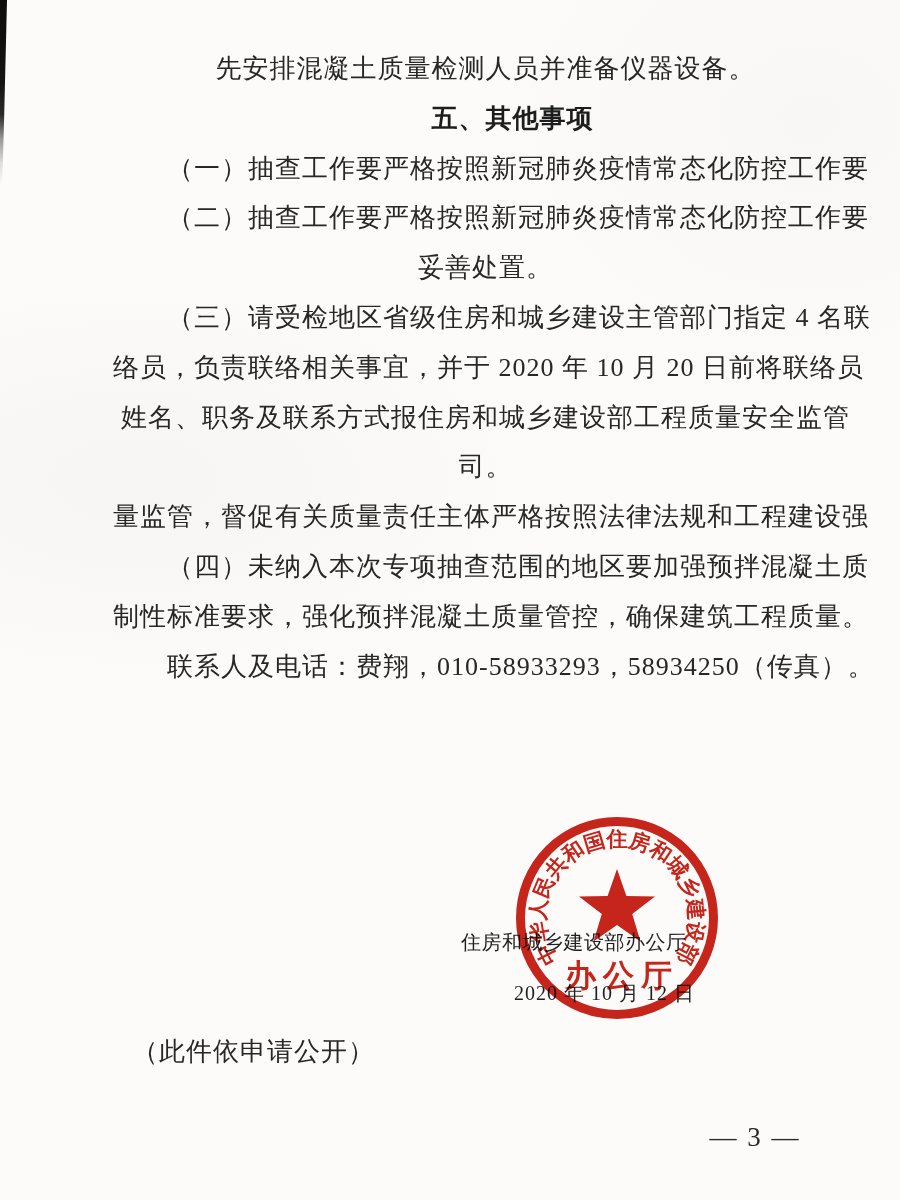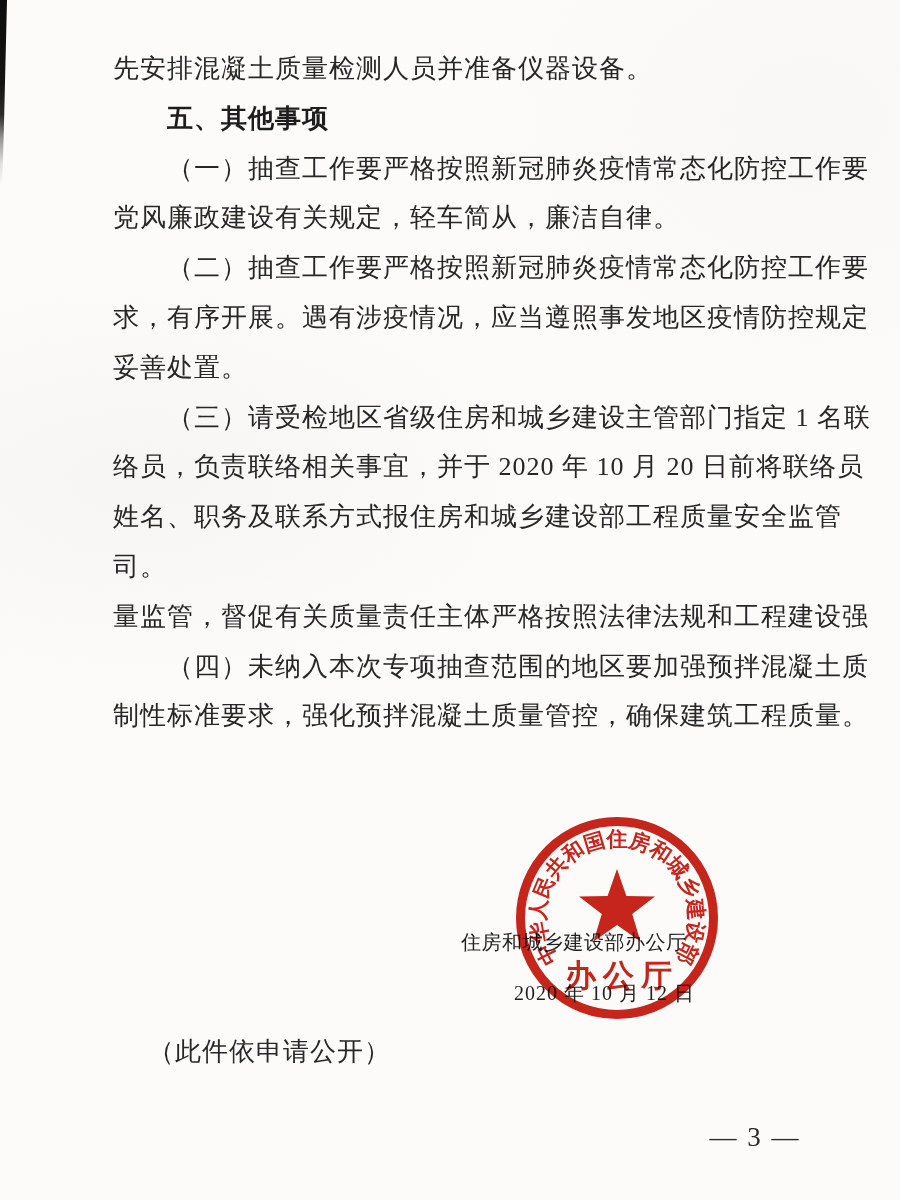--- a/index.html
+++ b/index.html
@@ -19,21 +19,21 @@
     position: absolute; left: 0; top: 0; width: 7px; height: 185px;
     background: linear-gradient(to bottom,
       #0c0c0c 0%, #141414 45%, #2a2a2a 62%,
       rgba(70,70,70,0.55) 75%, rgba(130,130,130,0.25) 88%, rgba(160,160,160,0) 100%);
     clip-path: polygon(0 0, 100% 0, 55% 70%, 30% 100%, 0 100%);
   }
 
   .body-text {
     position: absolute; left: 113px; top: 44px; width: 745px;
     font-size: 26px; line-height: 49.8px; letter-spacing: 1px;
-    color: #272727; text-align: left;
+    color: #272727; text-align: center;
   }
   .line { white-space: pre; height: 49.8px; }
   .indent { text-indent: 54px; }
   .heading { font-weight: bold; color: #1d1d1d; }
   .ink { mix-blend-mode: multiply; }
 
   
   .seal {
     position: absolute; left: 509px; top: 812px;
     width: 216px; height: 214px; z-index: 1;
@@ -45,51 +45,50 @@
 
   .sig-org {
     position: absolute; left: 461px; top: 929px; z-index: 2;
     font-size: 20px; letter-spacing: 0.5px; color: #1f1f1f; white-space: pre;
   }
   .sig-date {
     position: absolute; left: 514px; top: 980px; z-index: 2;
     font-size: 20px; letter-spacing: 1px; color: #1f1f1f; white-space: pre;
   }
   .disclosure {
-    position: absolute; left: 148px; top: 1034px;
+    position: absolute; left: 132px; top: 1034px;
     font-size: 26px; letter-spacing: 1px; color: #272727; white-space: pre;
   }
   .page-number {
     position: absolute; left: 675px; top: 1122px; width: 160px;
     font-size: 27px; color: #2a2a2a; text-align: center;
     letter-spacing: 2px; white-space: pre;
   }
 </style>
 </head>
 <body>
 
 <div class="page">
 
   <div class="edge-wedge"></div>
 
   <div class="body-text ink">
     <div class="line">先安排混凝土质量检测人员并准备仪器设备。</div>
     <div class="line indent heading">五、其他事项</div>
     <div class="line indent">（一）抽查工作要严格按照新冠肺炎疫情常态化防控工作要</div>
-    <div class="line">党风廉政建设有关规定，轻车简从，廉洁自律。</div>
     <div class="line indent">（二）抽查工作要严格按照新冠肺炎疫情常态化防控工作要</div>
-    <div class="line">求，有序开展。遇有涉疫情况，应当遵照事发地区疫情防控规定</div>
     <div class="line">妥善处置。</div>
-    <div class="line indent">（三）请受检地区省级住房和城乡建设主管部门指定 1 名联</div>
+    <div class="line indent">（三）请受检地区省级住房和城乡建设主管部门指定 4 名联</div>
     <div class="line">络员，负责联络相关事宜，并于 2020 年 10 月 20 日前将联络员</div>
     <div class="line">姓名、职务及联系方式报住房和城乡建设部工程质量安全监管</div>
     <div class="line">司。</div>
     <div class="line">量监管，督促有关质量责任主体严格按照法律法规和工程建设强</div>
     <div class="line indent">（四）未纳入本次专项抽查范围的地区要加强预拌混凝土质</div>
     <div class="line">制性标准要求，强化预拌混凝土质量管控，确保建筑工程质量。</div>
+    <div class="line indent">联系人及电话：费翔，010-58933293，58934250（传真）。</div>
   </div>
 
   <svg class="seal" viewBox="0 0 216 214" xmlns="http://www.w3.org/2000/svg">
     <circle cx="108" cy="106" r="96.5" fill="none" stroke-width="9" stroke="#c8251a"></circle>
     <path id="sealArc" d="M 51.3 150.4 A 72 72 0 1 1 164.7 150.4" fill="none"></path>
     <text class="arc-label">
       <textPath href="#sealArc" startOffset="50%" text-anchor="middle" lengthAdjust="spacingAndGlyphs">中华人民共和国住房和城乡建设部</textPath>
     </text>
     <polygon points="108,57 117.4,84.1 146,84.6 123.2,101.9 131.5,129.4 108,113 84.5,129.4 92.8,101.9 70,84.6 98.6,84.1" fill="#c8251a"></polygon>
     <text class="bottom-label" x="113" y="174" text-anchor="middle">办公厅</text>

